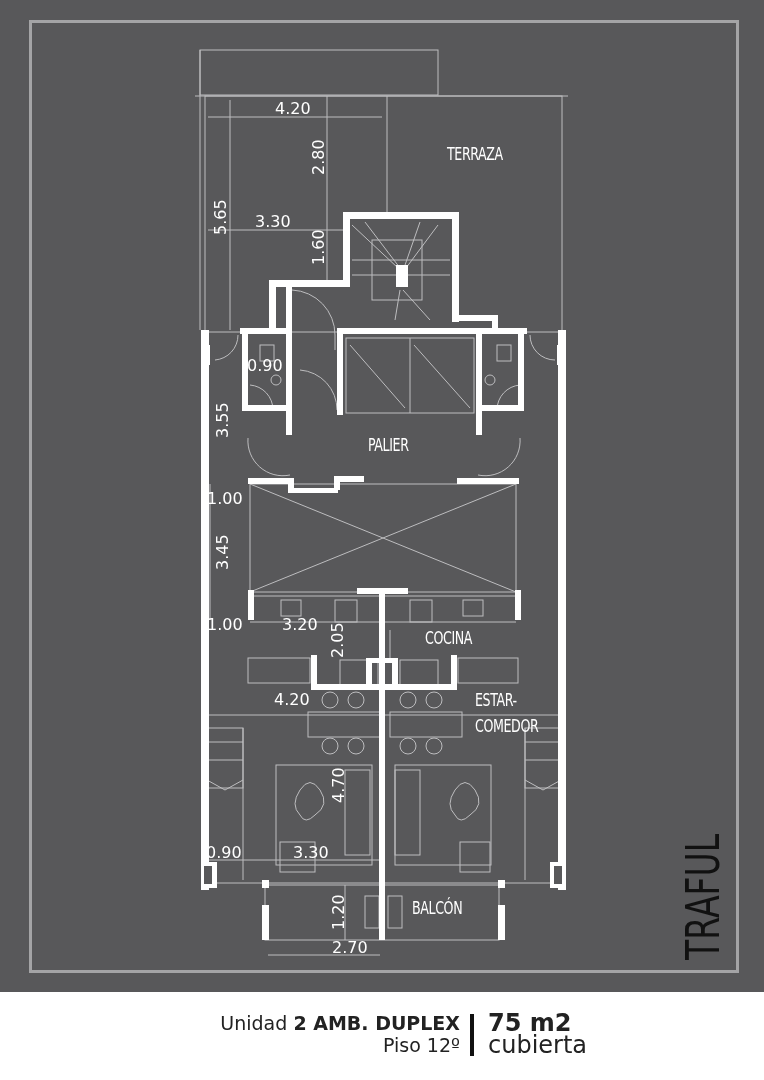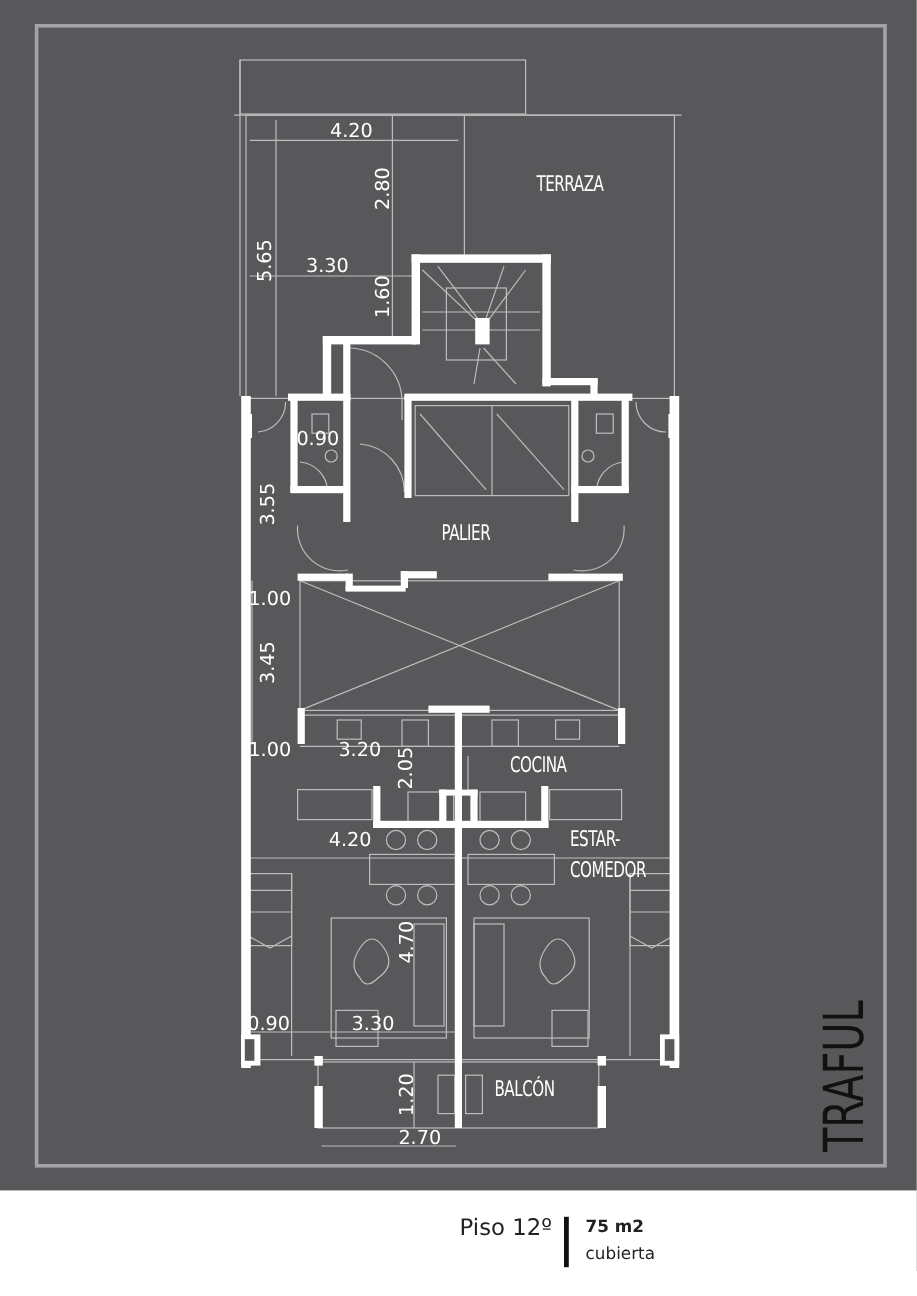--- a/index.html
+++ b/index.html
@@ -8,21 +8,21 @@
   .frame{position:absolute;left:29px;top:20px;width:704px;height:947px;border:3px solid #a4a4a6;box-sizing:content-box;}
   svg.plan{position:absolute;left:0;top:0;}
   .room{position:absolute;color:#ffffff;font-family:"DejaVu Sans Condensed","DejaVu Sans",sans-serif;font-stretch:condensed;font-size:18px;letter-spacing:-0.5px;transform:scaleX(0.78);transform-origin:left top;white-space:nowrap;line-height:1.1;}
   .dim{position:absolute;color:#ffffff;font-family:"DejaVu Sans",sans-serif;font-size:16px;white-space:nowrap;line-height:1;}
   .dim.v{transform:rotate(-90deg);transform-origin:left top;}
   .brand{position:absolute;left:676px;top:960px;transform:rotate(-90deg) scaleX(0.72);transform-origin:left top;color:#111111;font-family:"DejaVu Sans",sans-serif;font-size:46px;white-space:nowrap;letter-spacing:0px;}
   .footer{position:absolute;left:0;top:992px;width:764px;height:88px;}
   .f-left{position:absolute;right:304px;top:20px;text-align:right;color:#222;font-family:"DejaVu Sans",sans-serif;font-size:19px;line-height:22px;}
   .f-left b{font-weight:bold;}
   .f-sep{position:absolute;left:470px;top:22px;width:4px;height:42px;background:#111;}
-  .f-right{position:absolute;left:488px;top:20px;color:#222;font-family:"DejaVu Sans",sans-serif;font-size:14px;line-height:22px;}
+  .f-right{position:absolute;left:488px;top:20px;color:#222;font-family:"DejaVu Sans",sans-serif;font-size:24px;line-height:22px;}
 </style>
 </head>
 <body>
 
 <div class="board">
   <div class="frame"></div>
 
   <svg class="plan" width="764" height="992" viewBox="0 0 764 992">
     <g fill="none" stroke="#cfcfd1" stroke-width="1" opacity="0.85">
 
@@ -210,20 +210,21 @@
   <div class="dim" style="left:206px;top:845px;">0.90</div>
   <div class="dim" style="left:293px;top:845px;">3.30</div>
   <div class="dim v" style="left:331px;top:930px;">1.20</div>
   <div class="dim" style="left:296px;top:940px;margin-left:36px;">2.70</div>
 
   <div class="brand">TRAFUL</div>
 </div>
 
 <div class="footer">
   <div class="f-left">
+    <div><span>Unidad</span> <b>2 AMB. DUPLEX</b></div>
     <div>Piso 12º</div>
   </div>
   <div class="f-sep"></div>
   <div class="f-right">
     <div style="font-weight:bold;">75 m2</div>
     <div>cubierta</div>
   </div>
 </div>
 
 </body></html>

